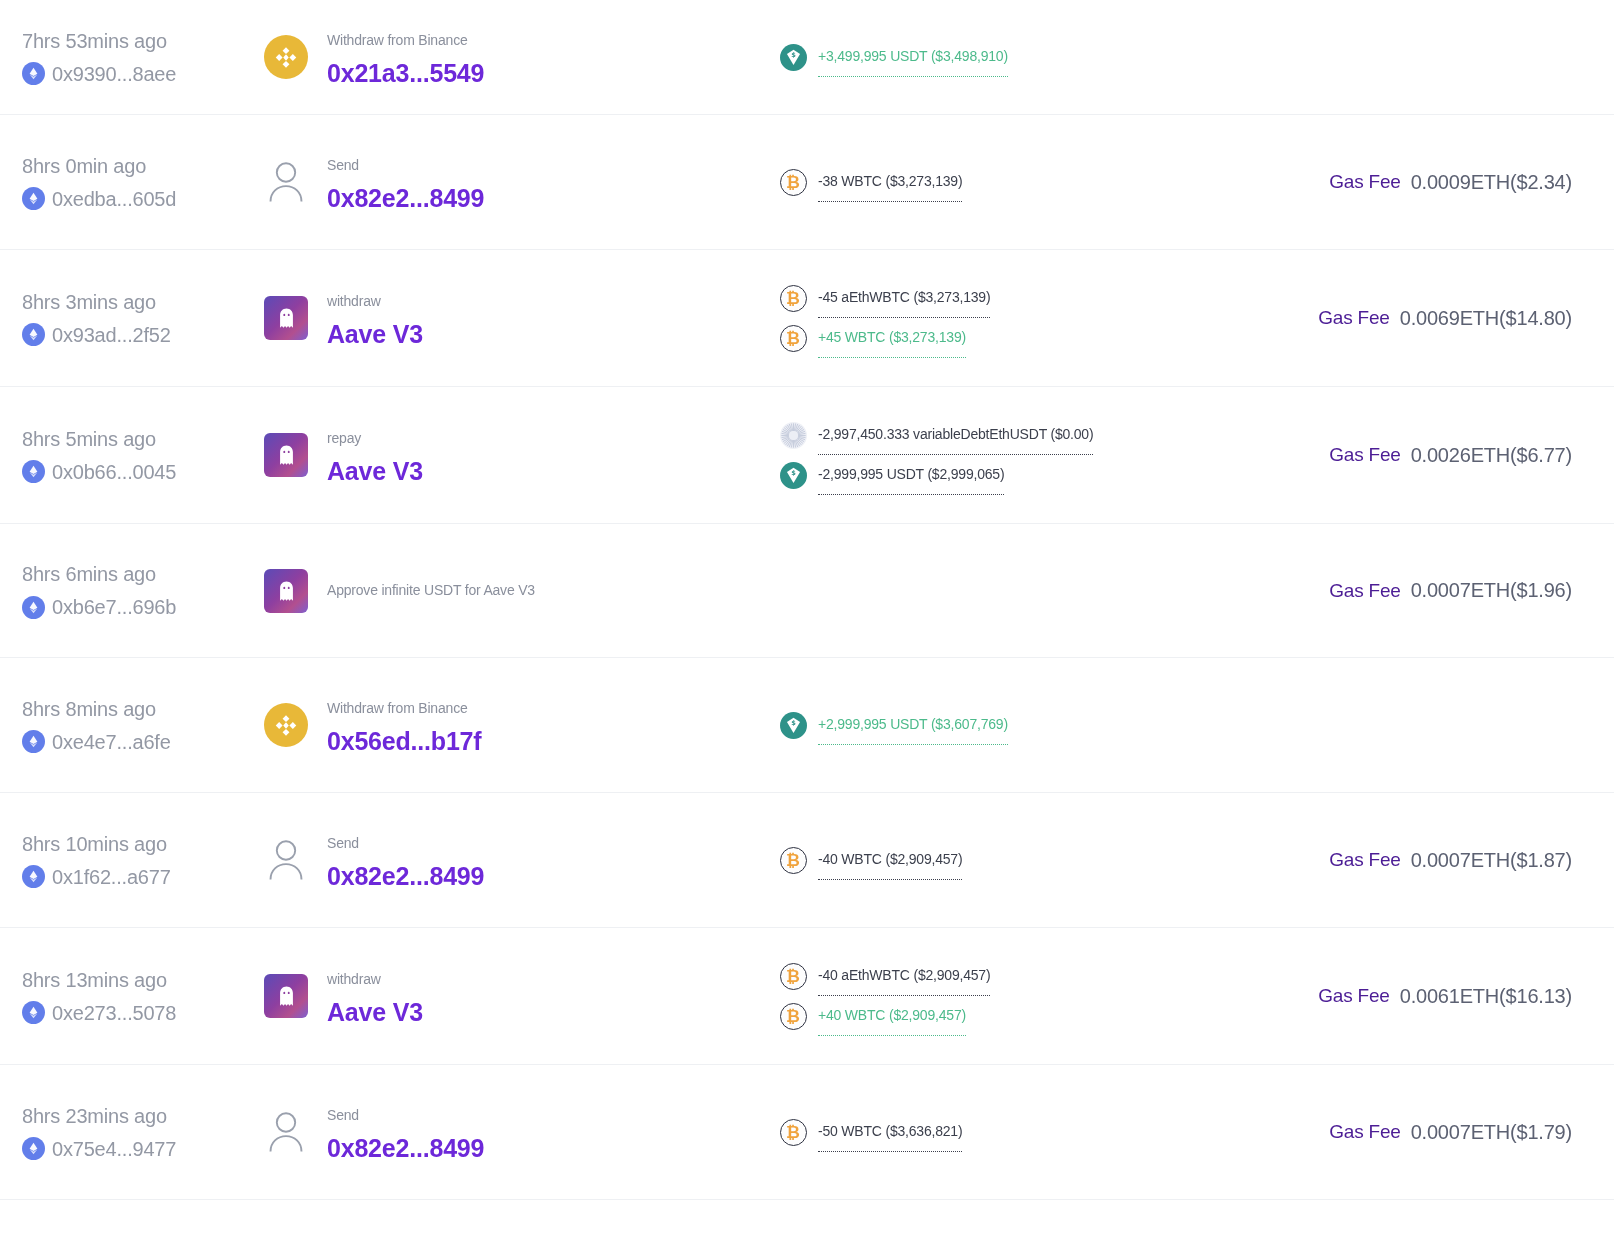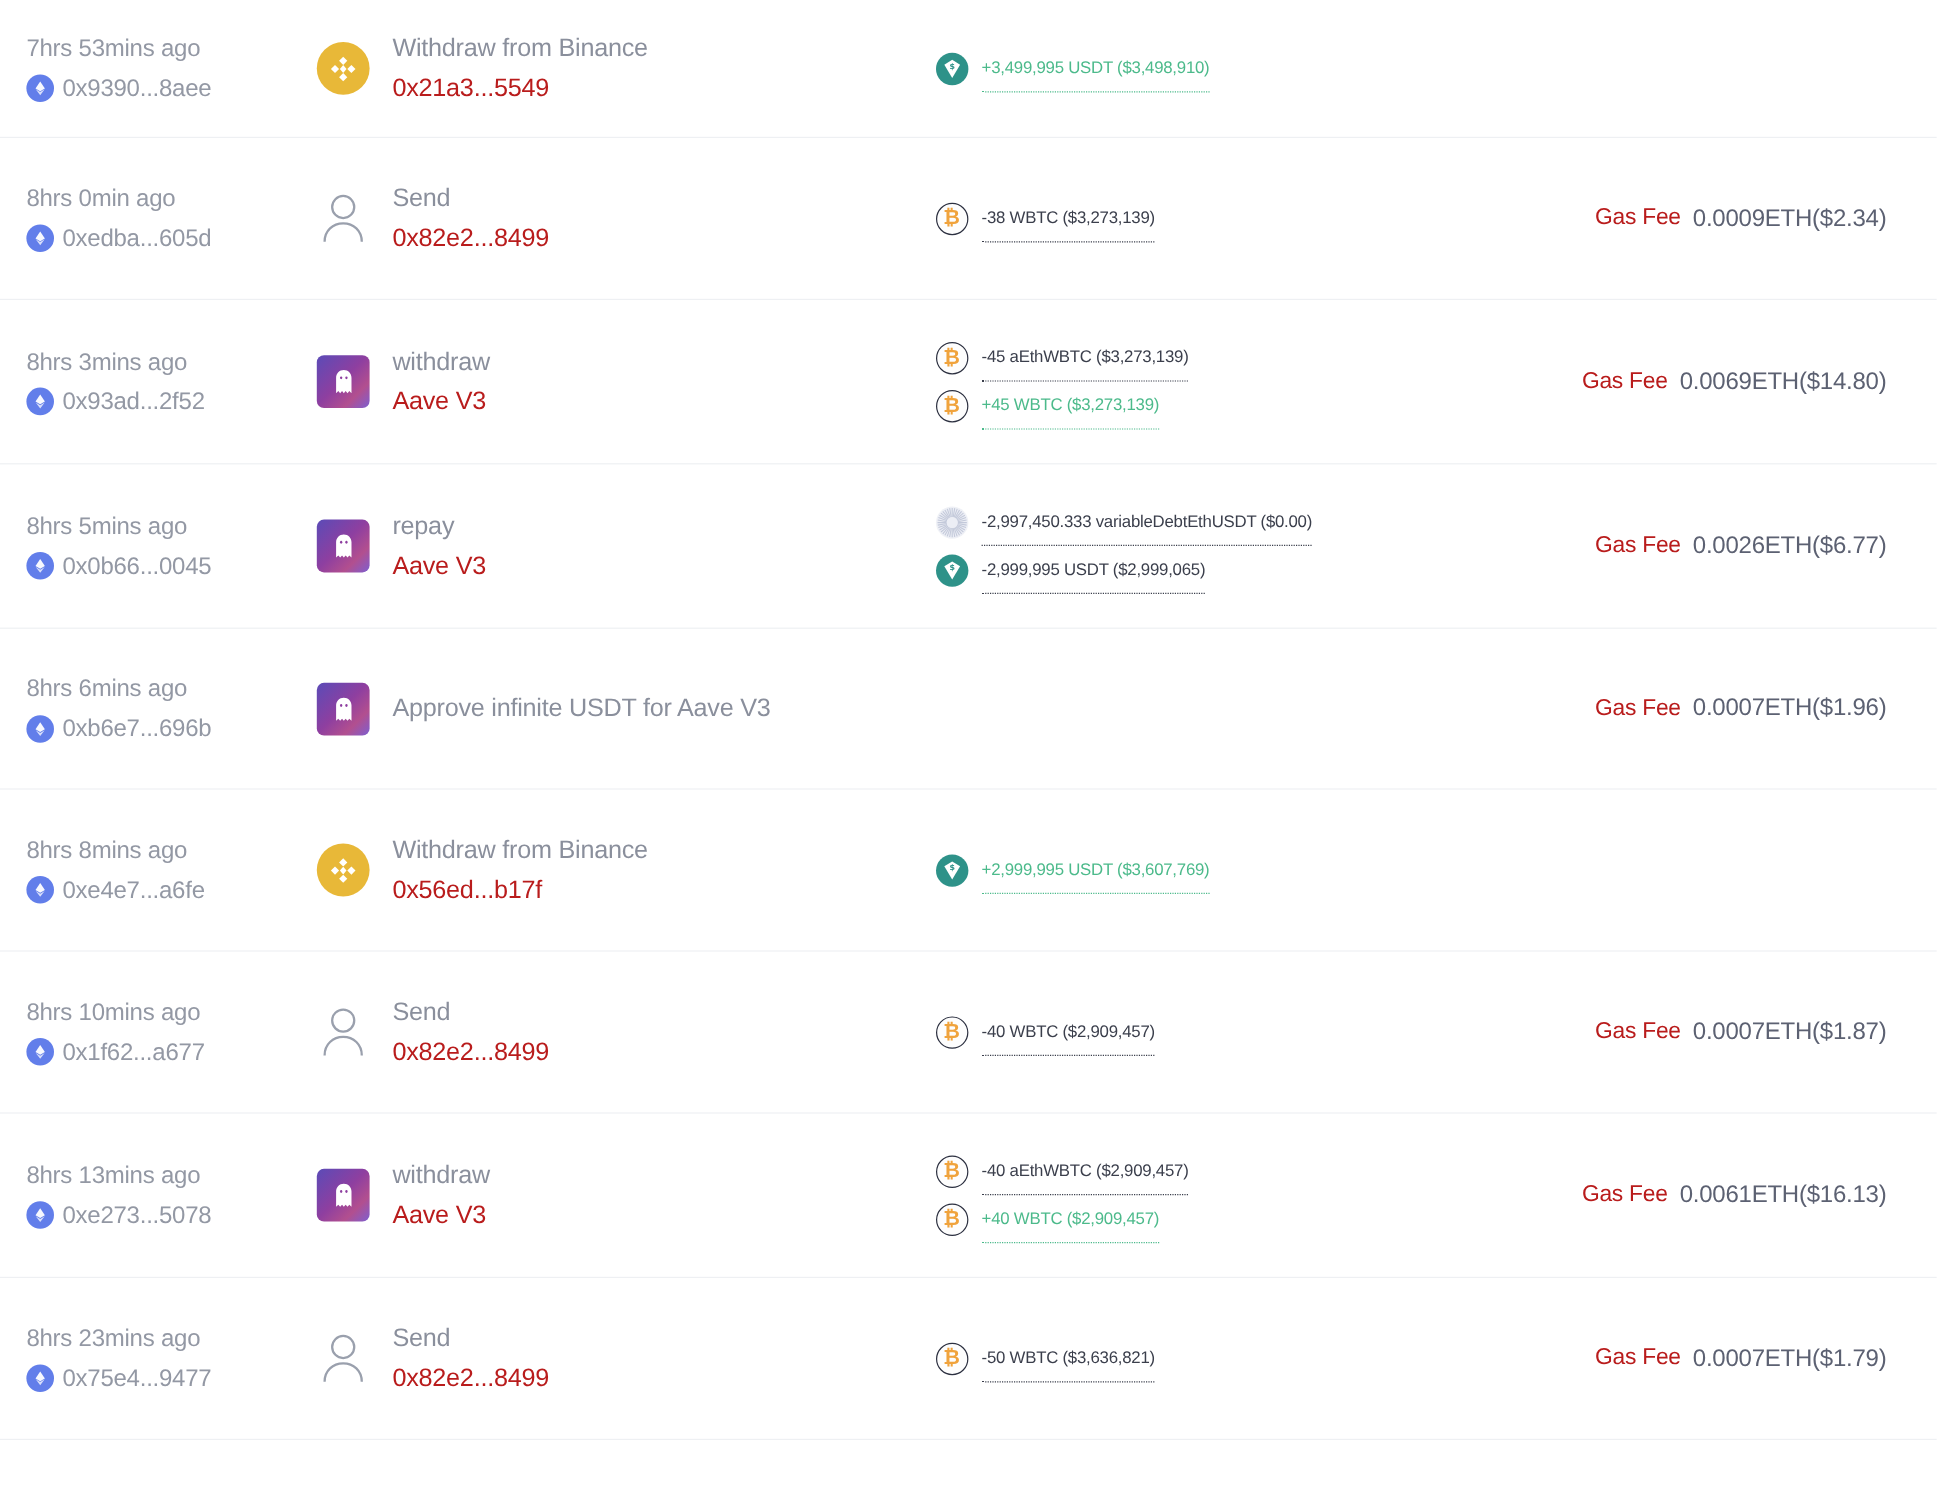--- a/index.html
+++ b/index.html
@@ -112,33 +112,34 @@
     display: flex;
     align-items: center;
     justify-content: center;
   }
   .type-text {
     display: flex;
     flex-direction: column;
     justify-content: center;
   }
   .type-title {
-    font-size: 21px;
+    font-size: 14px;
     color: #8a8f9c;
     line-height: 31px;
     white-space: nowrap;
     letter-spacing: -0.2px;
   }
   .type-sub {
-    font-size: 21px;
-    color: #b91c1c;
+    font-size: 25px;
+    color: #6d28d9;
     line-height: 31px;
     white-space: nowrap;
     letter-spacing: -0.2px;
     margin-top: 2px;
+    font-weight: bold;
   }
 
   
   .col-values {
     flex: 1 1 auto;
     display: flex;
     flex-direction: column;
     justify-content: center;
     padding-left: 5px;
     min-width: 0;
@@ -210,21 +211,21 @@
     display: flex;
     align-items: center;
     justify-content: flex-end;
     gap: 10px;
     padding-right: 22px;
     box-sizing: border-box;
     white-space: nowrap;
   }
   .gas-label {
     font-size: 19px;
-    color: #b91c1c;
+    color: #4c1d95;
     letter-spacing: -0.2px;
   }
   .gas-value {
     font-size: 20px;
     color: #5c6172;
     letter-spacing: -0.2px;
   }
   .col-gas.empty { visibility: hidden; }
 </style>
 </head>

